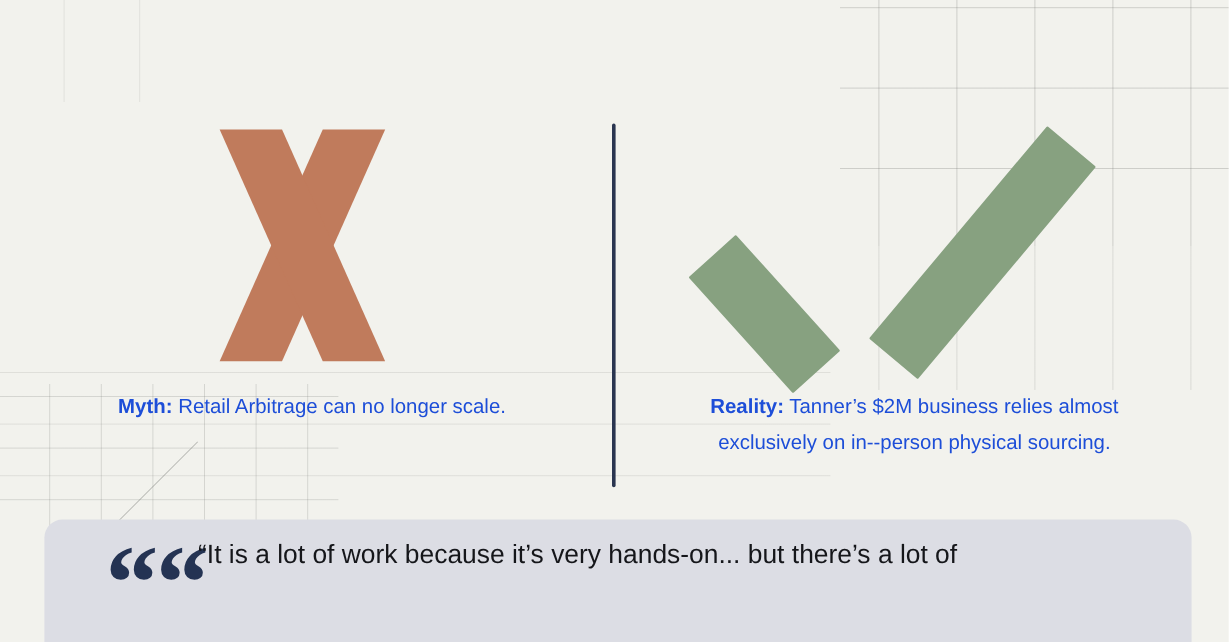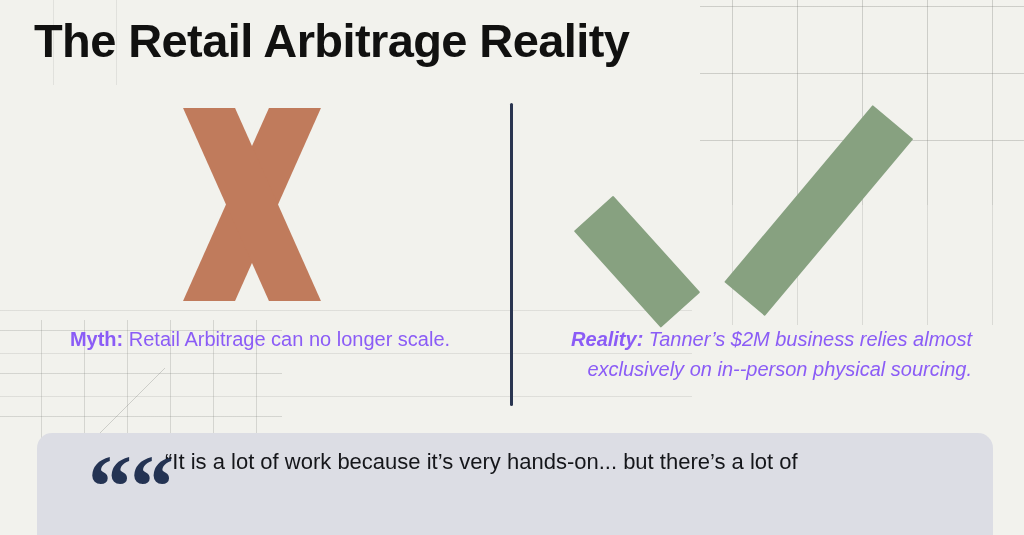--- a/index.html
+++ b/index.html
@@ -126,27 +126,27 @@
   .check-mark span.long {
     width:53px; height:231px;
     left:78px; top:-32px;
     transform:rotate(40deg);
     transform-origin:50% 100%;
   }
 
   
   .col-text {
     position:absolute;
-    font-size:20px;
+    font-size:17px;
     line-height:30px;
-    color:#8b5cf6;
+    color:#1d4ed8;
   }
   .col-text b { font-weight:bold; }
   .col-left  { left:50px; top:324px; width:420px; text-align:center; }
-  .col-right { left:552px; top:324px; width:420px; text-align:right;font-style:italic; }
+  .col-right { left:552px; top:324px; width:420px; text-align:center; }
 
   
   .quote-box {
     position:absolute;
     left:37px; top:433px;
     width:956px; height:118px;
     background:#dcdde4;
     border-radius:15px;
   }
   .quote-glyph {
@@ -175,21 +175,20 @@
 
   <div class="grid-layer">
     <div class="grid-tl"></div>
     <div class="grid-tr"></div>
     <div class="grid-r2"></div>
     <div class="grid-bl2"></div>
     <div class="grid-bl"></div>
     <div class="grid-diag"></div>
   </div>
 
-  <div class="title">The Retail Arbitrage Reality</div>
 
   <div class="divider"></div>
 
   <div class="x-mark">
     <span class="a"></span>
     <span class="b"></span>
   </div>
 
   <div class="check-mark">
     <span class="short"></span>

